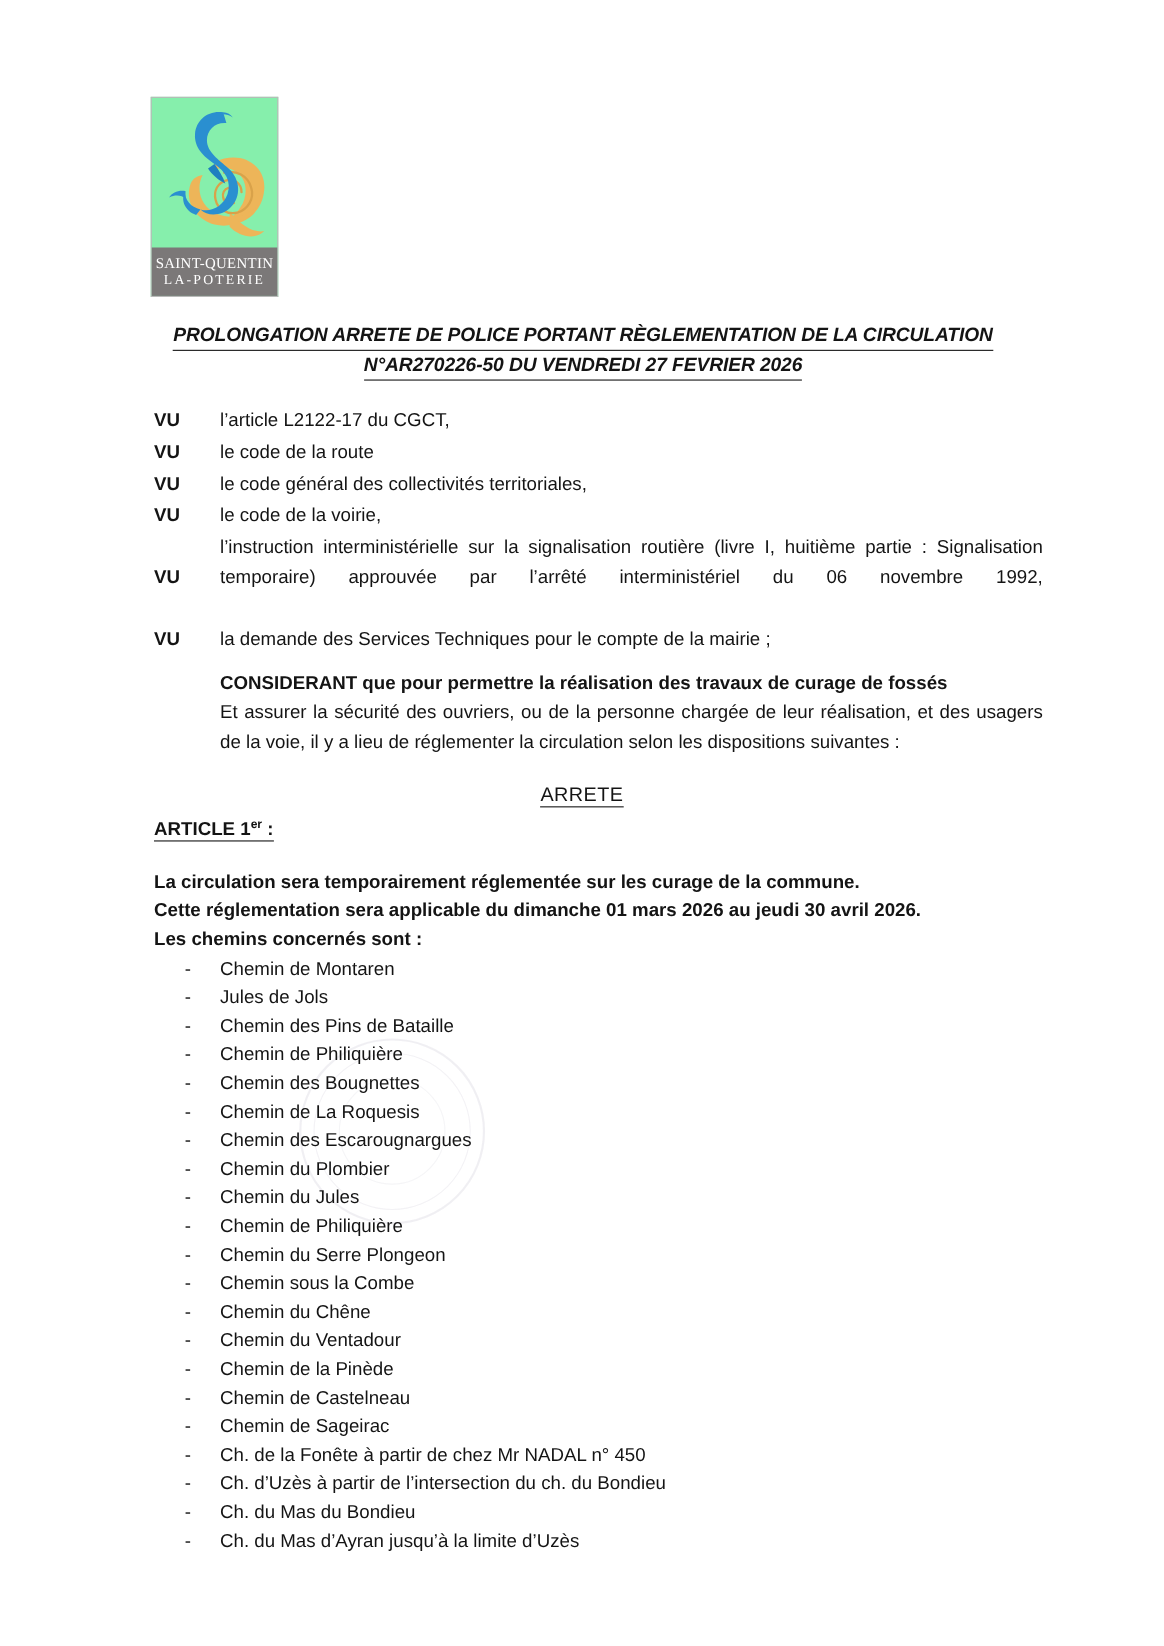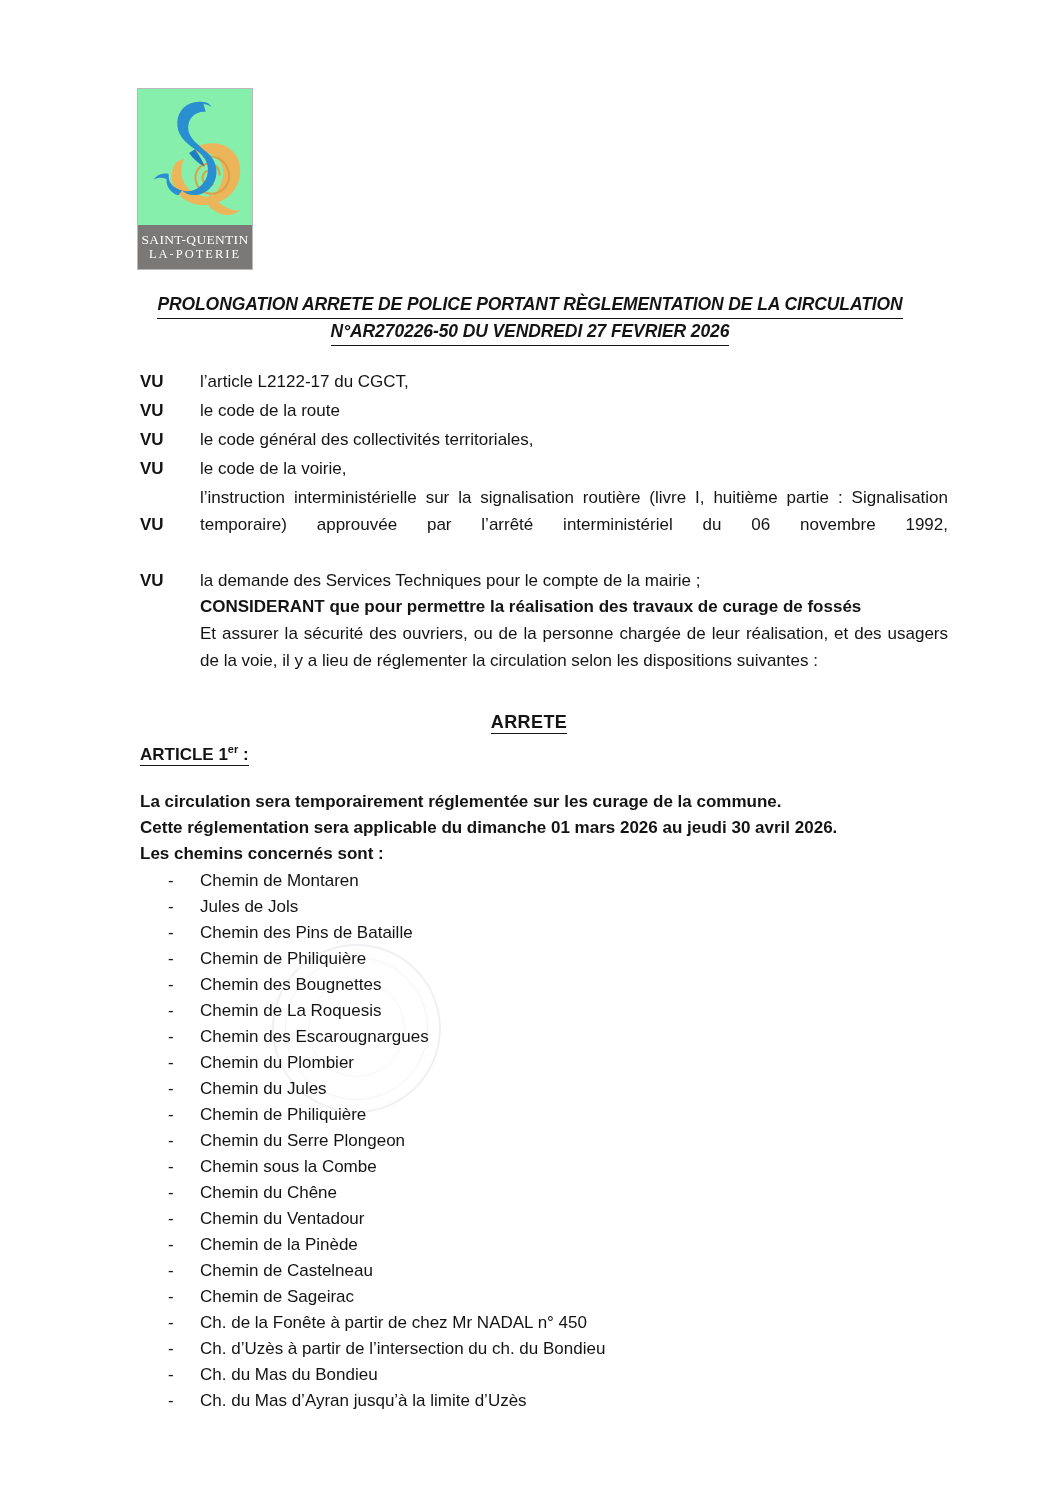--- a/index.html
+++ b/index.html
@@ -142,41 +142,41 @@
   .vu-text.multi::after {
     content: "";
     display: inline-block;
     width: 100%;
   }
 
   
   .considerant {
     position: absolute;
     left: 200px;
-    top: 593px;
+    top: 607px;
     width: 748px;
     font-size: 17px;
     line-height: 27px;
     z-index: 2;
   }
   .considerant .lead { font-weight: bold; }
   .considerant .body {
     text-align: justify;
     text-justify: inter-word;
   }
 
   
   .arrete {
     position: absolute;
     left: 0;
     top: 712px;
     width: 1058px;
     text-align: center;
     font-size: 18px;
-    font-weight: bold;
+    font-weight: normal;
     letter-spacing: 0.4px;
     z-index: 2;
   }
   .arrete span {
     border-bottom: 1.6px solid #141414;
     padding-bottom: 1px;
   }
 
   
   .article-head {

